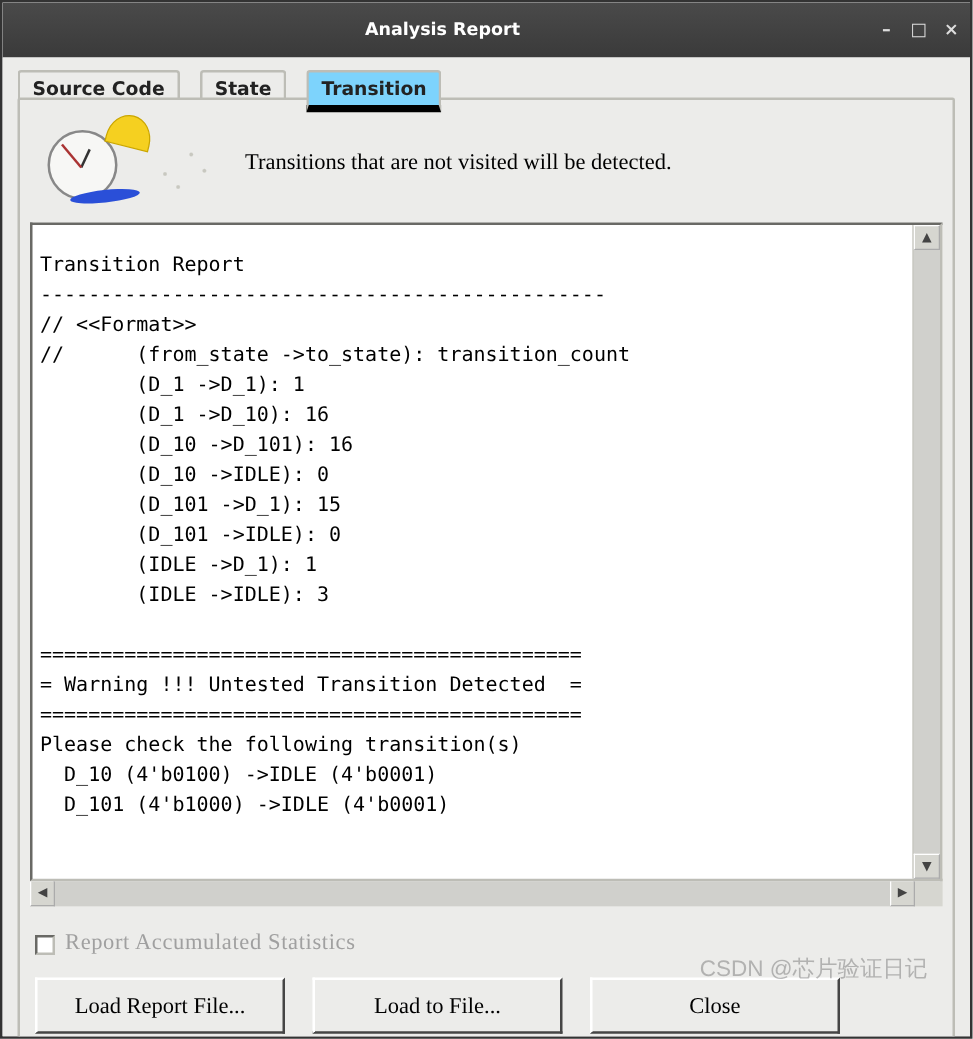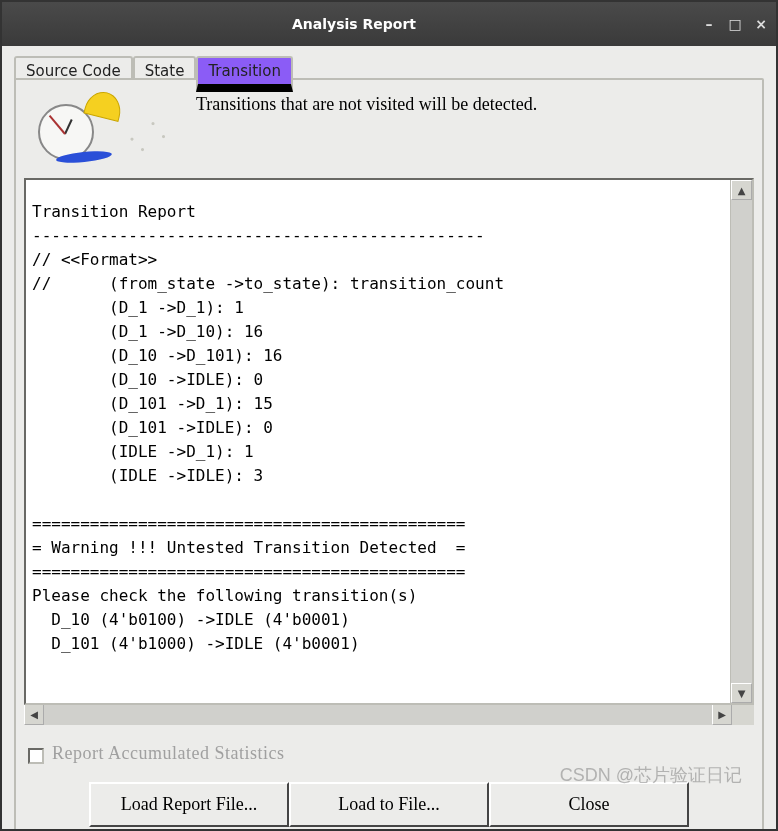--- a/index.html
+++ b/index.html
@@ -41,45 +41,46 @@
   border-radius: 2px;
   background: #ececea;
   flex: 1;
   padding: 8px;
   display: flex;
   flex-direction: column;
   position: relative;
 }
 .tabs-row {
   display: flex;
-  gap: 0;
+  gap: 16px;
   position: absolute;
   top: -1px;
   left: 6px;
+  font-weight: bold;
 }
 .tab {
   padding: 4px 10px;
   font-size: 15px;
   background: #ececea;
   border: 2px solid #bdbdb6;
   border-bottom: none;
   color: #222;
   cursor: pointer;
   position: relative;
   top: -22px;
   border-radius: 3px 3px 0 0;
 }
 .tab.active {
-  background: #8b5cf6;
-  border-bottom: 8px solid #000000;
+  background: #7dd3fc;
+  border-bottom: 6px solid #000000;
   z-index: 2;
 }
 .header-row {
   display: flex;
-  align-items: flex-start;
+  align-items: center;
   gap: 18px;
   padding: 6px 4px 14px 4px;
 }
 .icon-box {
   width: 150px; height: 70px;
   position: relative;
   background: #ececea;
 }
 .desc-text {
   font-family: Georgia, "Times New Roman", serif;
@@ -141,21 +142,22 @@
   border: 2px inset #bdbdb6;
 }
 .checkbox-label {
   font-family: Georgia, "Times New Roman", serif;
   font-size: 18px;
   color: #a0a0a0;
   letter-spacing: 0.5px;
 }
 .button-row {
   display: flex;
-  justify-content: center;
+  gap: 22px;
+  justify-content: flex-start;
   padding: 8px 4px 0 4px;
 }
 .dlg-button {
   min-width: 200px;
   padding: 10px 18px;
   font-family: Georgia, "Times New Roman", serif;
   font-size: 18px;
   background: #ececea;
   border: 2px outset #fff;
   border-right-color: #999;

